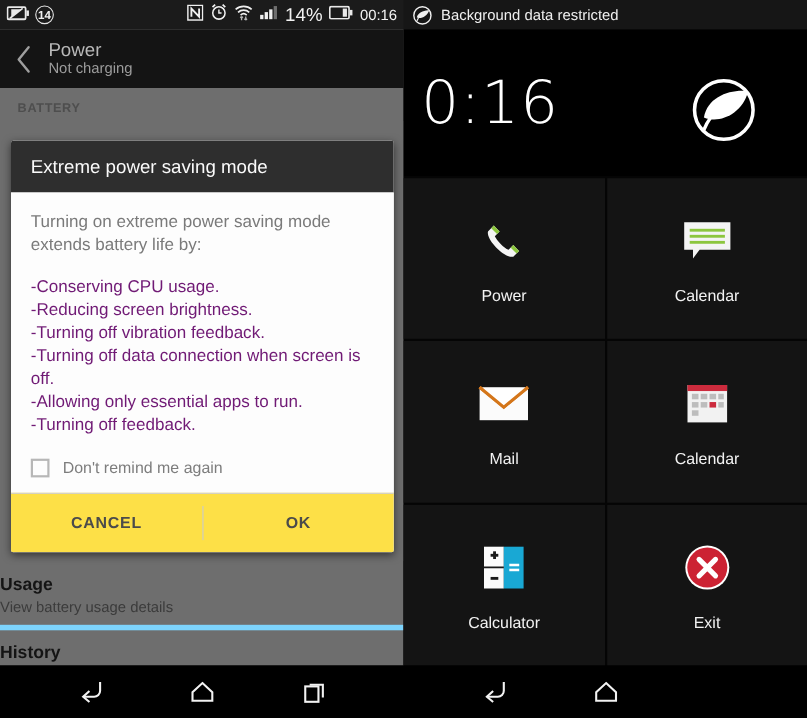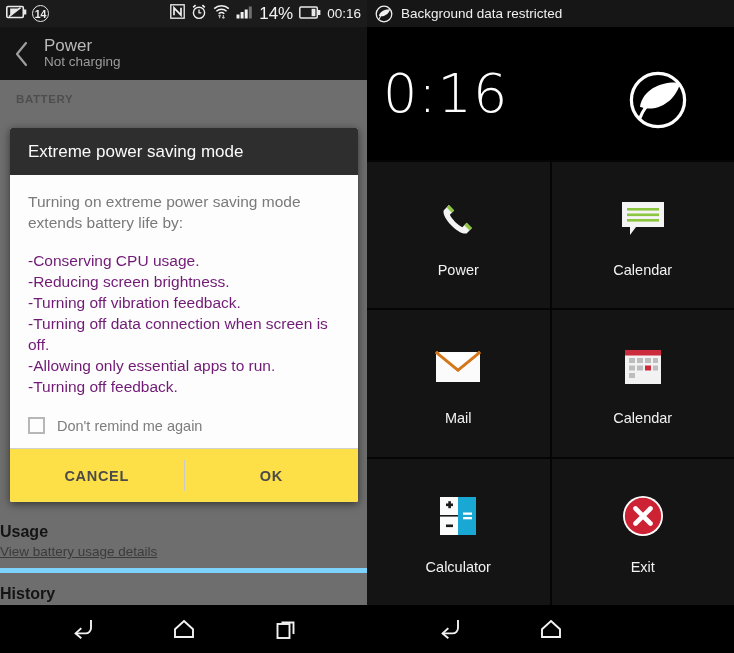--- a/index.html
+++ b/index.html
@@ -77,21 +77,21 @@
     height: 30px; padding: 0 16px;
     display: flex; align-items: flex-end; padding-bottom: 5px;
     color: #4e4e4e; font-size: 11.5px; font-weight: bold; letter-spacing: .6px;
   }
   .list-fill { background: #6e6e6e; }
   .list-row {
     padding: 10px 16px 9px 0;
     border-bottom: 5px solid #7dd3fc;
   }
   .lr-title { color: #141414; font-size: 16px; font-weight: bold; line-height: 1.25; }
-  .lr-sub { color: #3b3b3b; font-size: 13.5px; margin-top: 2px; text-decoration: underline; }
+  .lr-sub { color: #3b3b3b; font-size: 13.5px; margin-top: 2px; }
   .row-usage { position: absolute; left: 0; top: 485px; width: 367px; }
   .row-history { position: absolute; left: 0; top: 547px; width: 367px; }
   .row-history .lr-title { }
 
   
   .dialog {
     position: absolute; left: 10px; top: 128px;
     width: 348px;
     background: #fafafa;
     box-shadow: 0 2px 8px rgba(0,0,0,.55);

